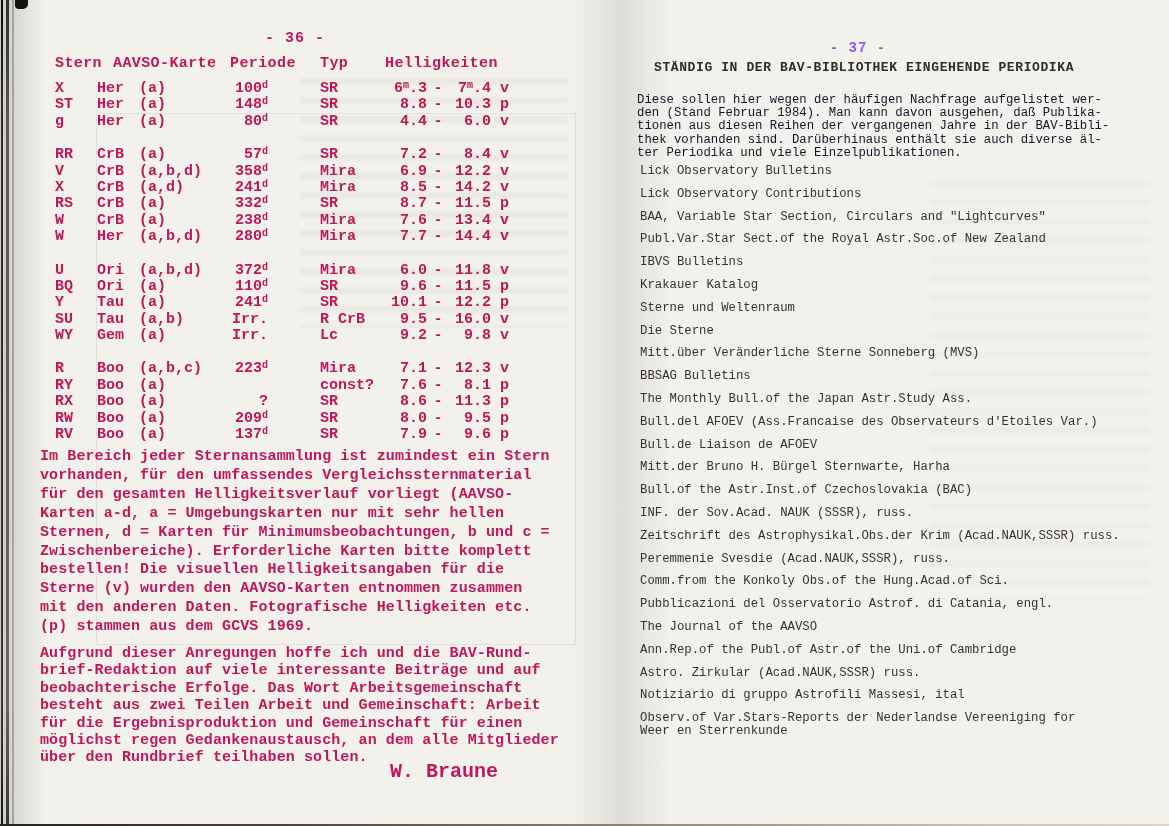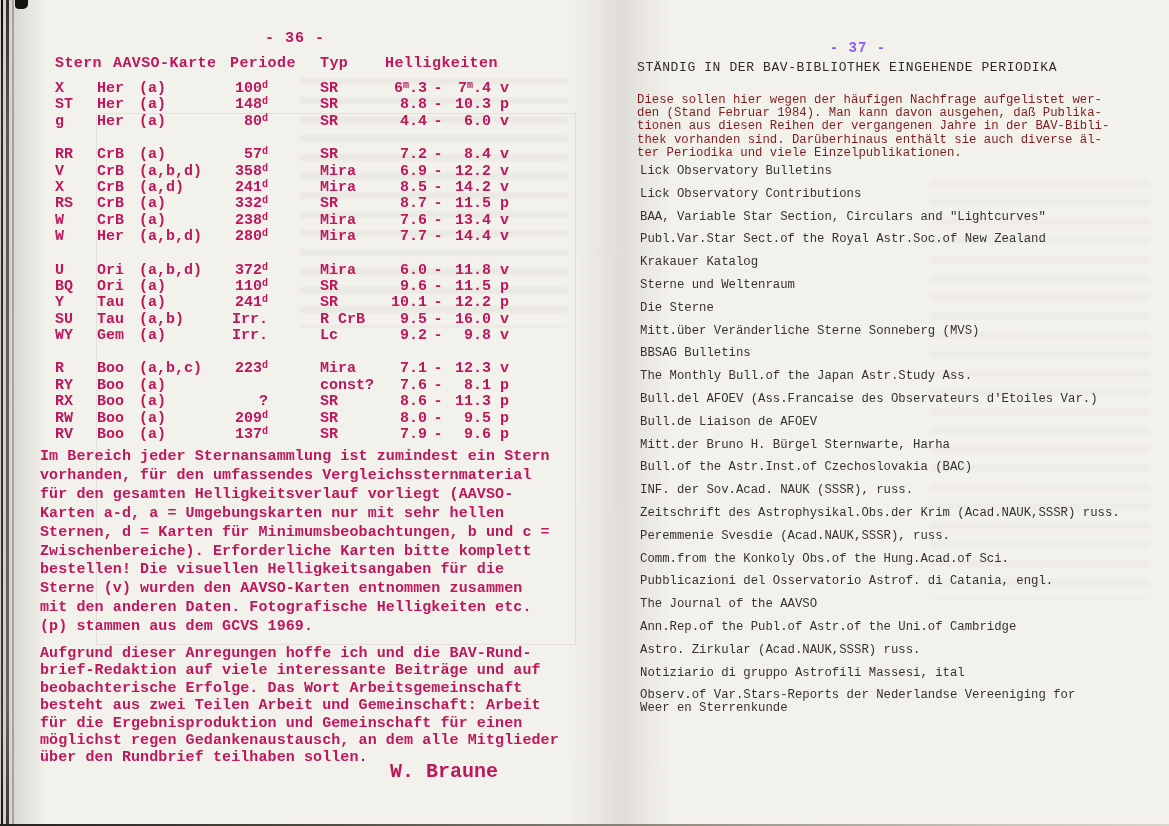--- a/index.html
+++ b/index.html
@@ -57,24 +57,24 @@
   .m-max{width:42px;text-align:right;}
   .m-code{margin-left:9px;}
   sup{font-size:10px;vertical-align:4px;line-height:0;}
 
   .para{position:absolute;left:0;width:535px;font-size:15px;white-space:pre-line;letter-spacing:.1px;}
   .para1{top:448px;line-height:18.9px;}
   .para2{top:645px;line-height:17.4px;}
   .signature{position:absolute;top:760px;left:350px;font-size:20px;}
 
   
-  .heading{position:absolute;top:60px;left:7px;margin:0;font-size:13px;font-weight:400;
+  .heading{position:absolute;top:60px;left:24px;margin:0;font-size:13px;font-weight:700;
     letter-spacing:.6px;color:#2f2c27;}
   .intro{position:absolute;top:94px;left:7px;width:525px;font-size:12.3px;line-height:13.2px;
-    white-space:pre-line;color:#7f1d1d;}
+    white-space:pre-line;color:#0f172a;}
   .plist{position:absolute;top:165px;left:10px;width:528px;font-size:12.3px;}
   .p-item{line-height:12.8px;margin-bottom:10px;white-space:pre-line;}
 </style>
 </head>
 <body>
 
 <div class="scan">
 
   <div class="left-shade"></div>
   <div class="stripe s1"></div>
@@ -155,20 +155,21 @@
     <div class="intro">Diese sollen hier wegen der häufigen Nachfrage aufgelistet wer-
 den (Stand Februar 1984). Man kann davon ausgehen, daß Publika-
 tionen aus diesen Reihen der vergangenen Jahre in der BAV-Bibli-
 thek vorhanden sind. Darüberhinaus enthält sie auch diverse äl-
 ter Periodika und viele Einzelpublikationen.</div>
     <div id="periodicals" class="plist">
         <div class="p-item">Lick Observatory Bulletins</div>
         <div class="p-item">Lick Observatory Contributions</div>
         <div class="p-item">BAA, Variable Star Section, Circulars and "Lightcurves"</div>
         <div class="p-item">Publ.Var.Star Sect.of the Royal Astr.Soc.of New Zealand</div>
+        <div class="p-item">IBVS Bulletins</div>
         <div class="p-item">Krakauer Katalog</div>
         <div class="p-item">Sterne und Weltenraum</div>
         <div class="p-item">Die Sterne</div>
         <div class="p-item">Mitt.über Veränderliche Sterne Sonneberg (MVS)</div>
         <div class="p-item">BBSAG Bulletins</div>
         <div class="p-item">The Monthly Bull.of the Japan Astr.Study Ass.</div>
         <div class="p-item">Bull.del AFOEV (Ass.Francaise des Observateurs d'Etoiles Var.)</div>
         <div class="p-item">Bull.de Liaison de AFOEV</div>
         <div class="p-item">Mitt.der Bruno H. Bürgel Sternwarte, Harha</div>
         <div class="p-item">Bull.of the Astr.Inst.of Czechoslovakia (BAC)</div>

